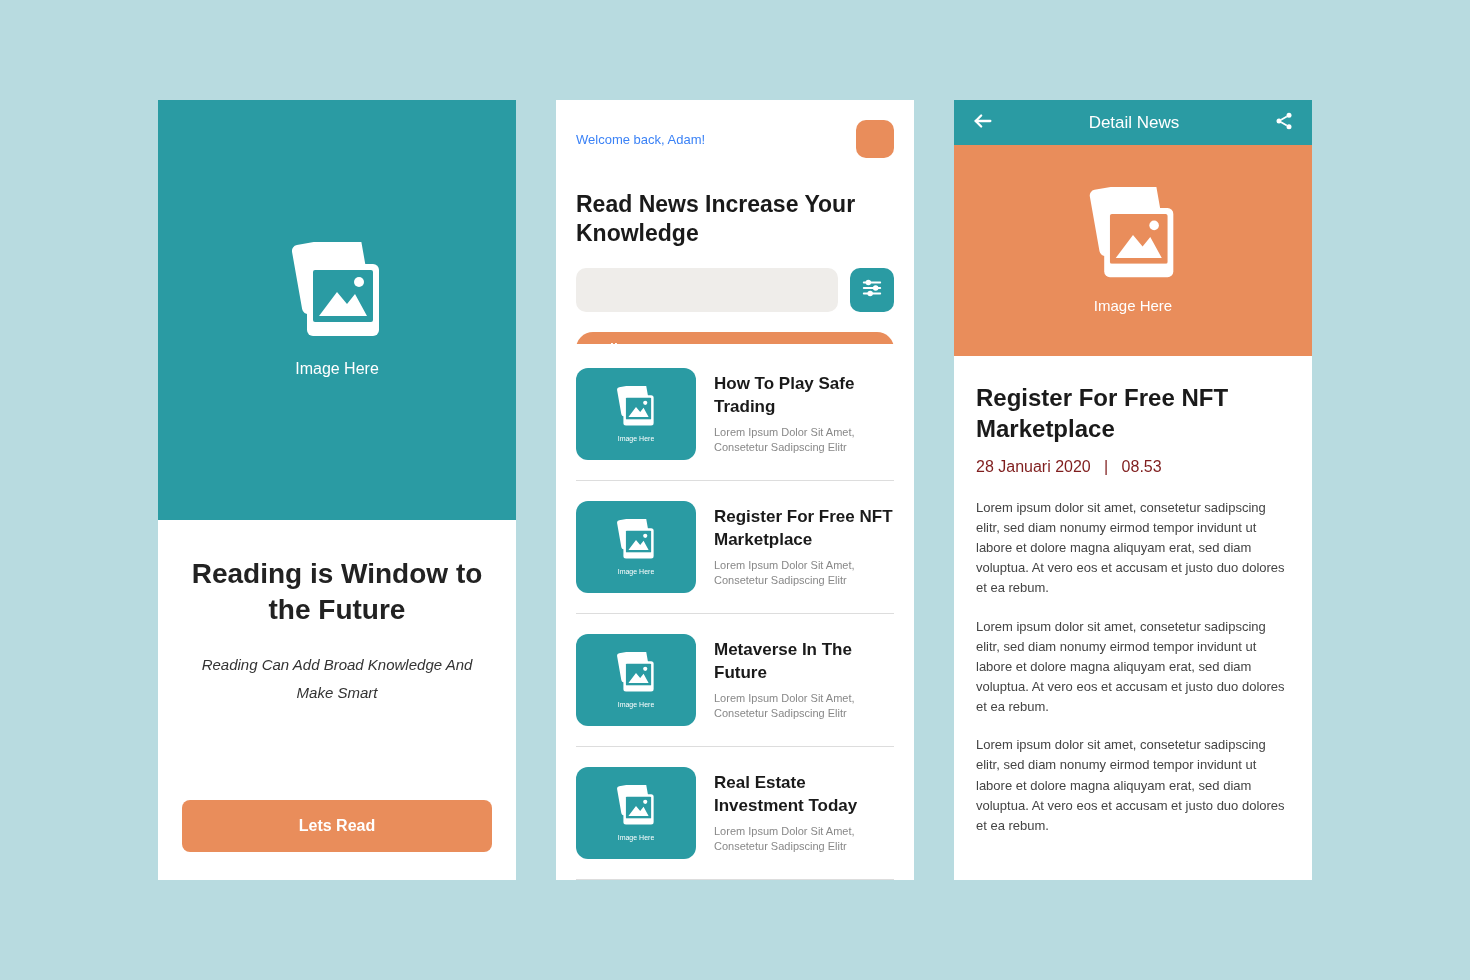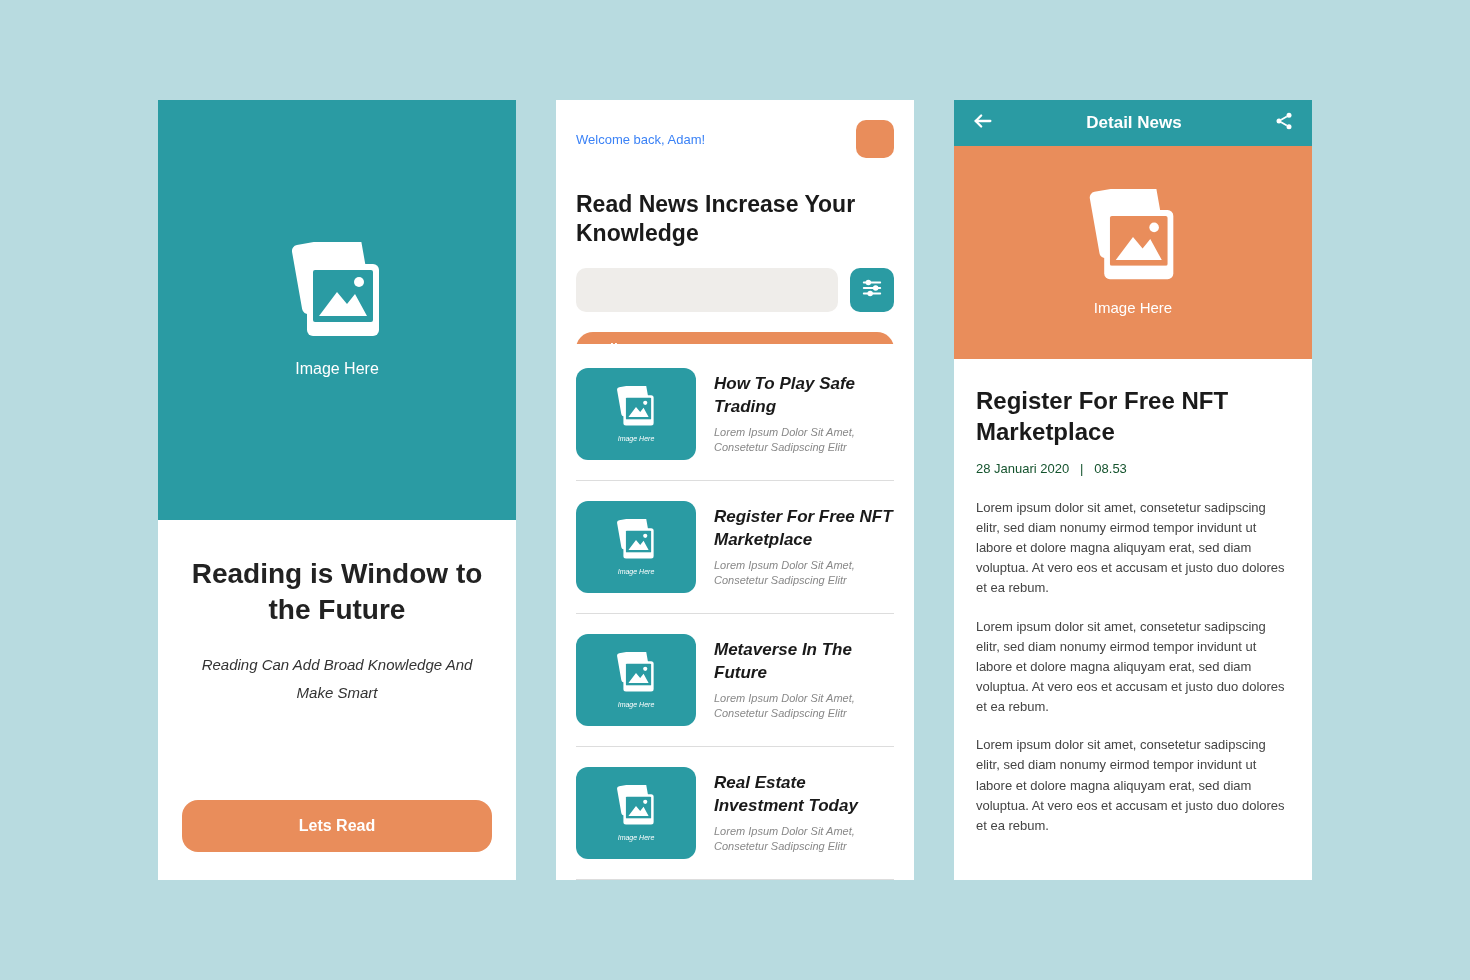--- a/index.html
+++ b/index.html
@@ -60,21 +60,21 @@
     line-height: 1.9;
     font-style: italic;
   }
   .s1-btn {
     margin-top: auto;
     width: 100%;
     height: 52px;
     background: #e98d5b;
     color: #fff;
     border: none;
-    border-radius: 16px;
+    border-radius: 8px;
     font-size: 16px;
     font-weight: 600;
     cursor: pointer;
   }
   
   .s2 { padding: 20px 20px 0; }
   .s2-topbar {
     display: flex;
     align-items: center;
     justify-content: space-between;
@@ -127,21 +127,20 @@
     white-space: nowrap;
     cursor: pointer;
     flex-shrink: 0;
   }
   .chip.active { background: #e98d5b; color: #fff; }
   .chip.inactive { background: #86efac; color: #777; }
   .news-item {
     display: flex; gap: 18px; padding: 20px 0;
     border-bottom: 1px solid #ddd;
     cursor: pointer;
-    font-style: italic;
   }
   .news-item:first-of-type { padding-top: 0; }
   .news-thumb {
     width: 120px; height: 92px;
     background: #2a9ba3;
     border-radius: 12px;
     display: flex; flex-direction: column;
     align-items: center; justify-content: center;
     flex-shrink: 0;
   }
@@ -155,33 +154,33 @@
     font-size: 11px; color:#888; line-height:1.4;
   }
   
   .s3-appbar {
     height: 52px;
     background: #2a9ba3;
     display:flex; align-items:center; justify-content:space-between;
     padding: 0 18px;
     color:#fff;
   }
-  .s3-appbar-title { font-size: 17px; font-weight: 700; }
+  .s3-appbar-title { font-size: 17px; font-weight: 400; }
   .s3-hero {
     height: 242px;
     background: #e98d5b;
     display:flex; flex-direction:column; align-items:center; justify-content:center;
   }
   .s3-hero-cap { color:#fff; font-size:15px; margin-top:10px; }
   .s3-body { padding: 26px 22px; }
   .s3-title {
     font-size: 24px; font-weight: 800; color:#1a1a1a; line-height:1.3;
     margin-bottom: 14px;
   }
-  .s3-meta { font-size:13px; color:#14532d; margin-bottom: 22px; }
+  .s3-meta { font-size:16px; color:#7f1d1d; margin-bottom: 22px; }
   .s3-para { font-size:13px; color:#444; line-height:1.55; margin-bottom: 18px; }
   .icon-btn { cursor:pointer; display:flex; }
 </style>
 </head>
 <body>
 
 <div class="phone">
   <div class="s1-hero">
     <span class="img-ph-large">
       <svg width="104" height="100" viewBox="0 0 104 100">

